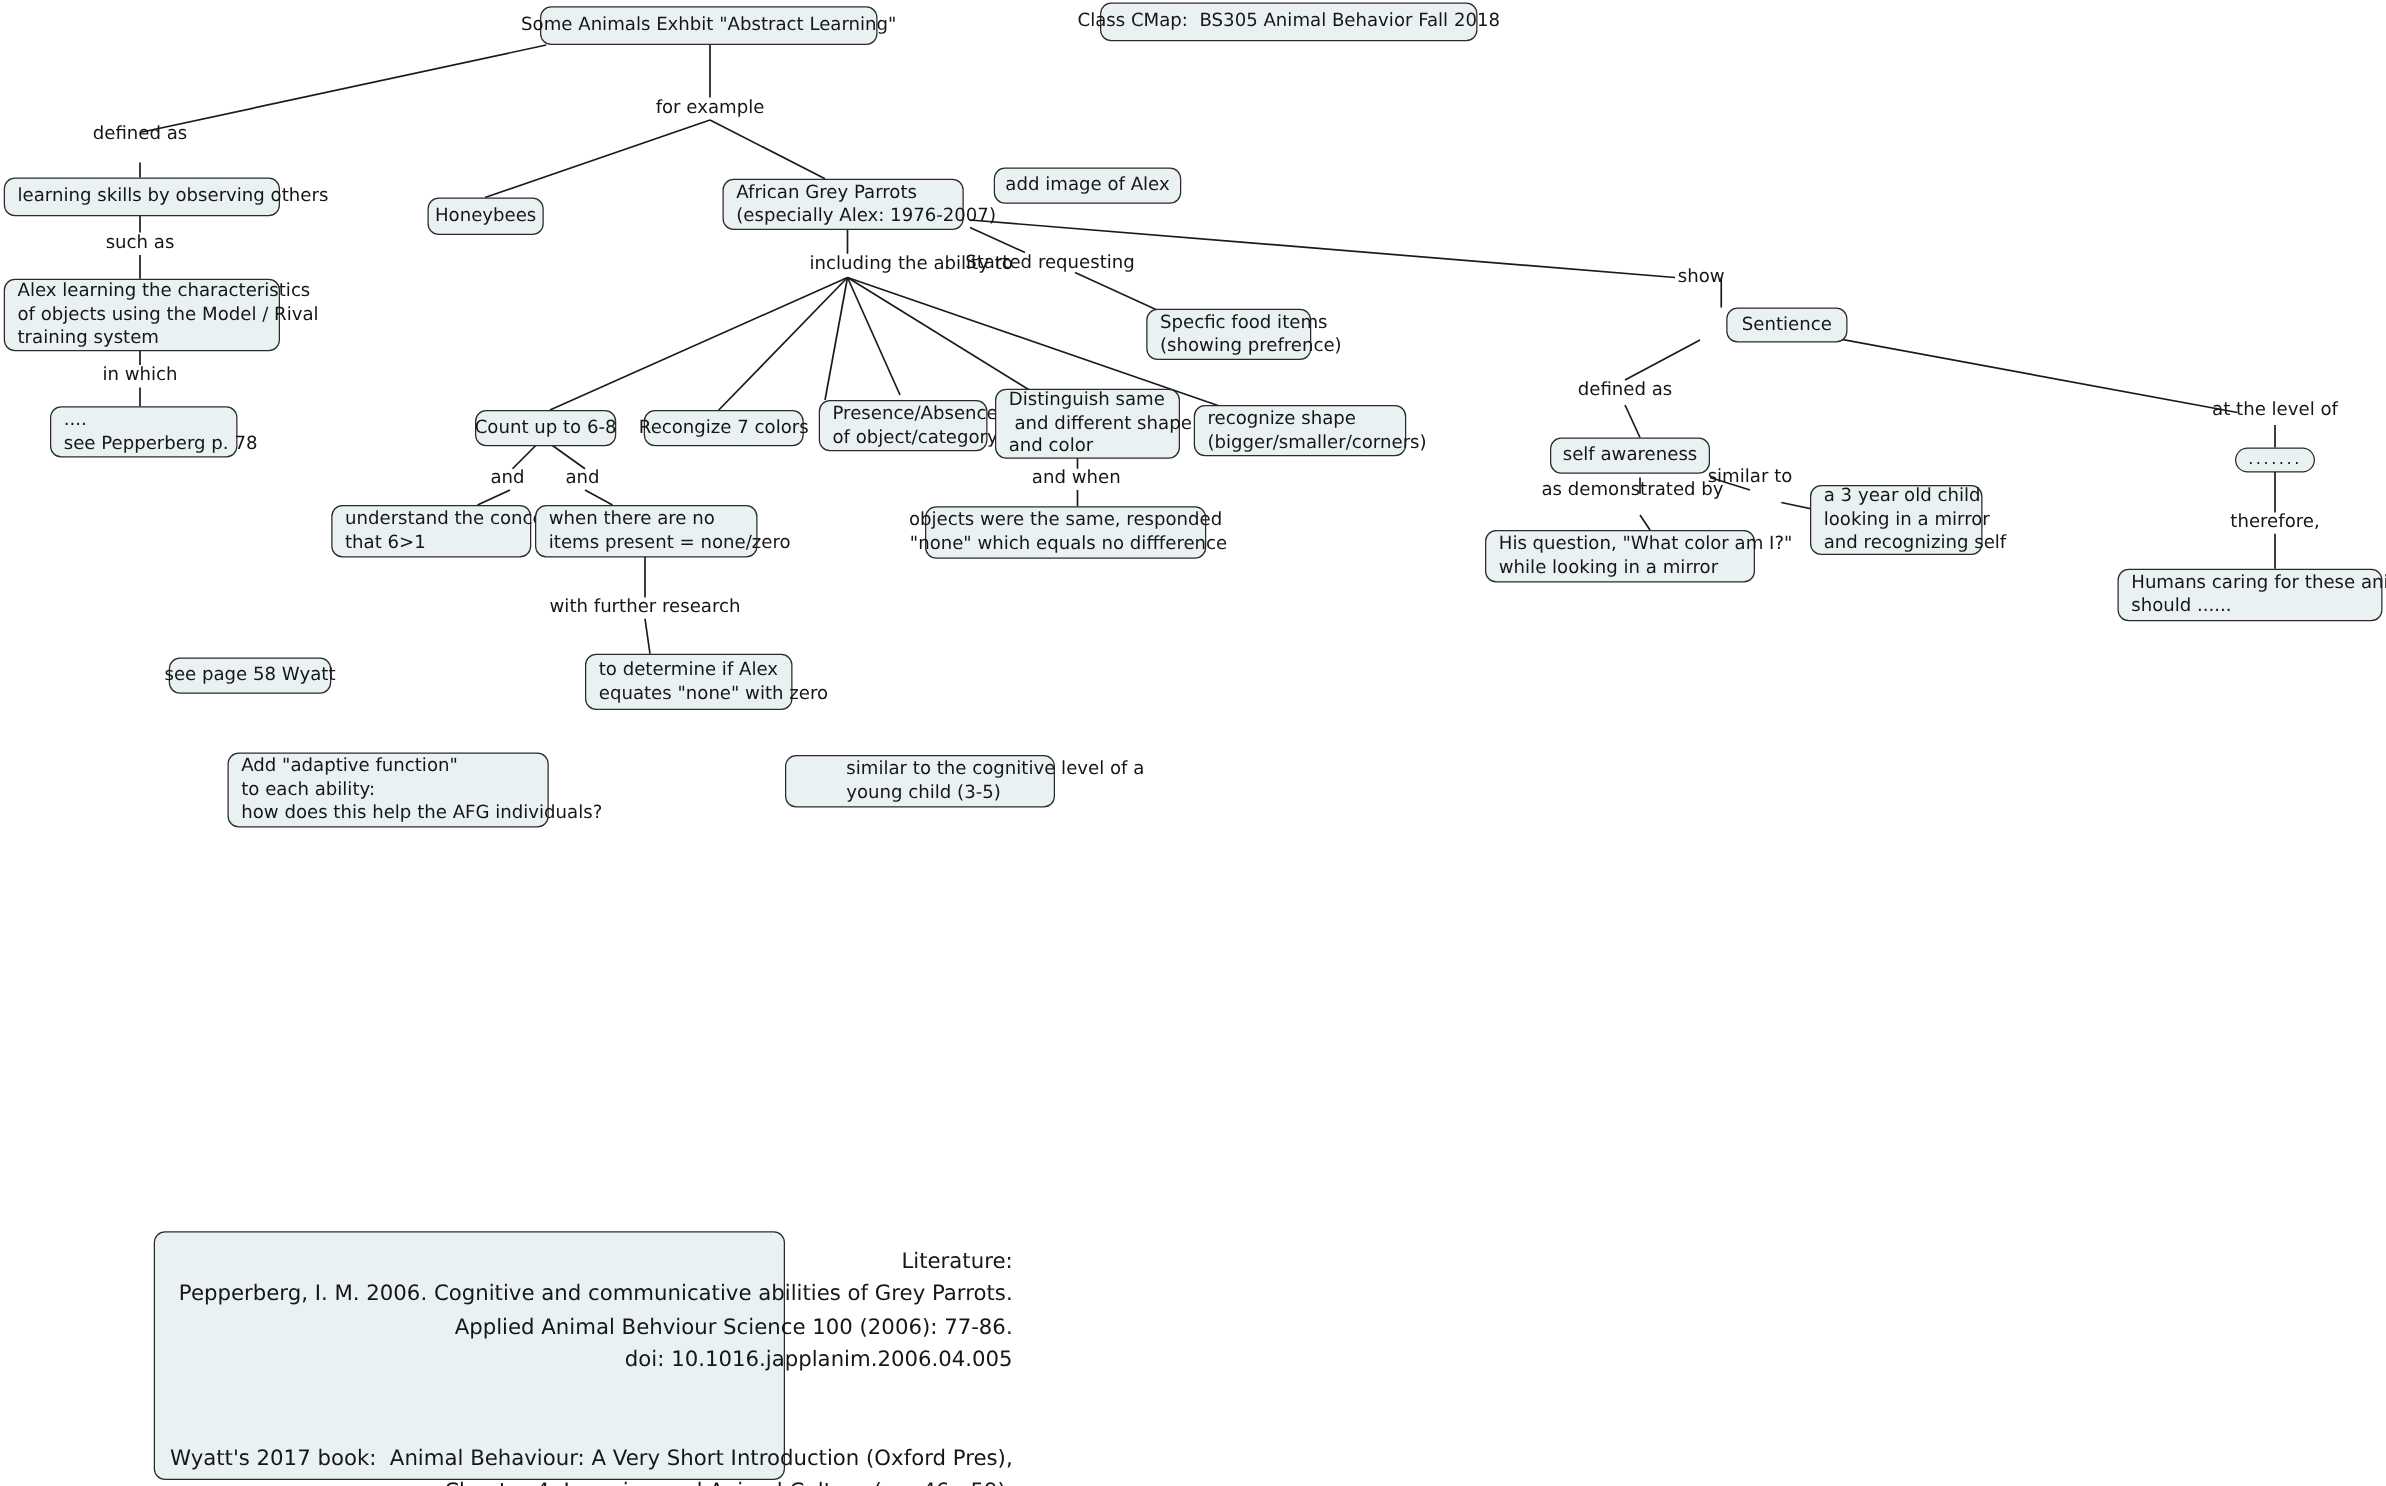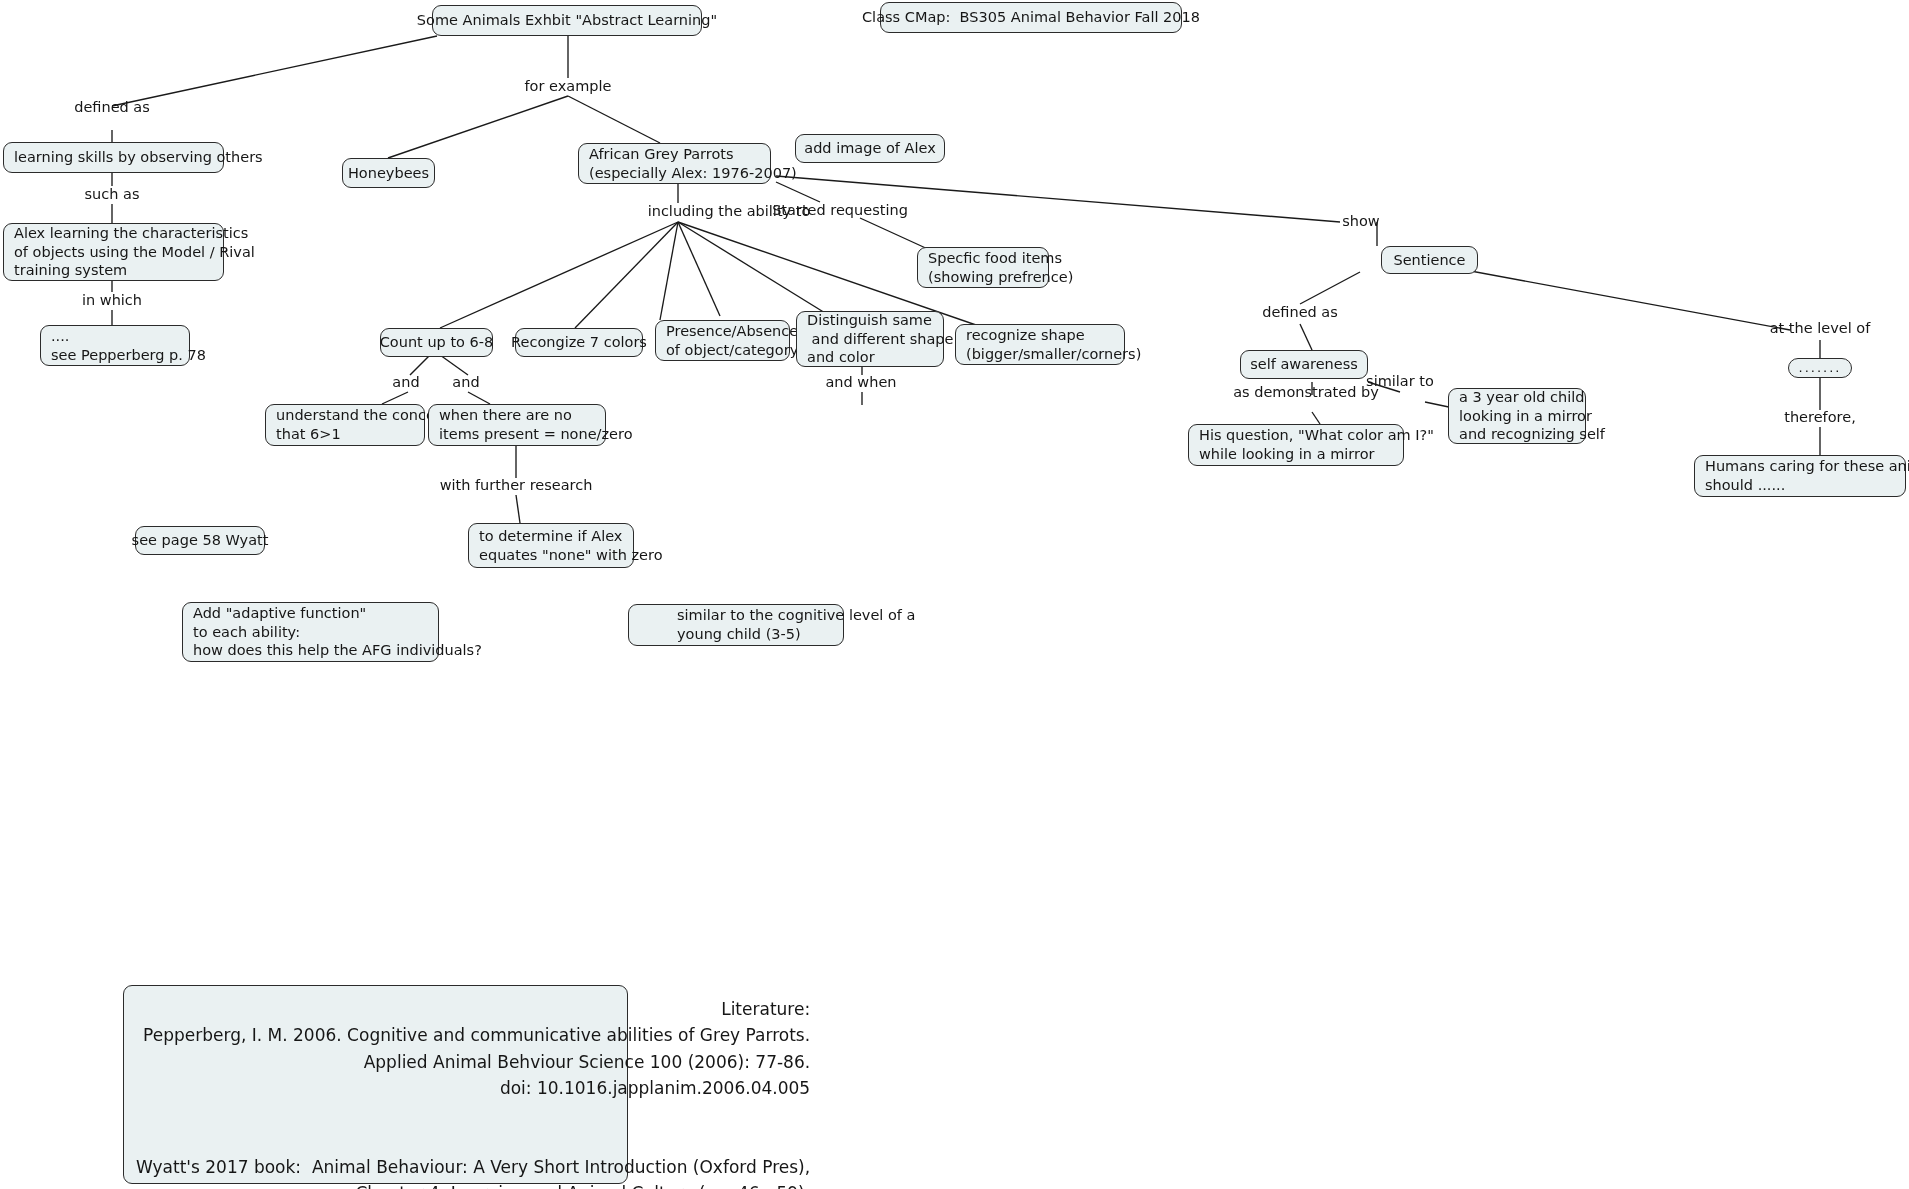--- a/index.html
+++ b/index.html
@@ -152,20 +152,22 @@
 
   <div class="node" style="left:955px;top:324px;width:170px;height:41px;">recognize shape
 (bigger/smaller/corners)</div>
 
   <div class="node" style="left:265px;top:404px;width:160px;height:42px;">understand the concept
 that 6&gt;1</div>
 
   <div class="node" style="left:428px;top:404px;width:178px;height:42px;">when there are no
 items present = none/zero</div>
 
+  <div class="node center" style="left:740px;top:405px;width:225px;height:42px;">objects were the same, responded
+ "none" which equals no diffference</div>
 
   <div class="node" style="left:434px;top:523px;width:166px;height:45px;margin-left:34px;">to determine if Alex
 equates "none" with zero</div>
 
   <div class="node center" style="left:135px;top:526px;width:130px;height:29px;">see page 58 Wyatt</div>
 
   <div class="node note" style="left:182px;top:602px;width:257px;height:60px;">Add "adaptive function"
 to each ability:
 how does this help the AFG individuals?</div>
 

